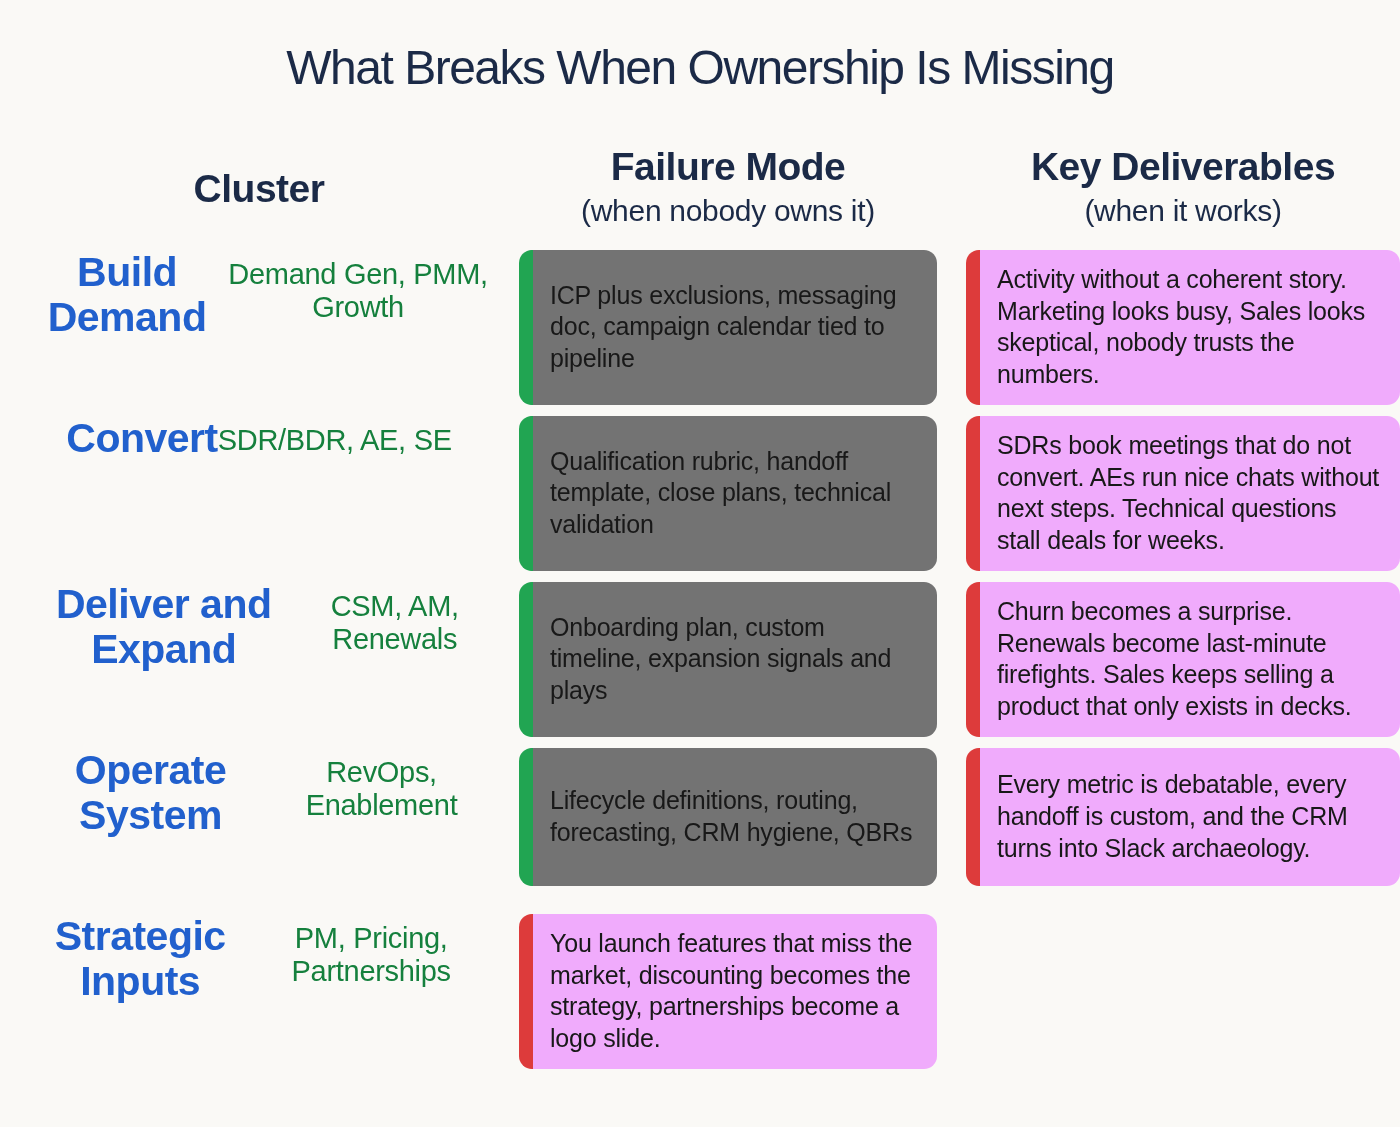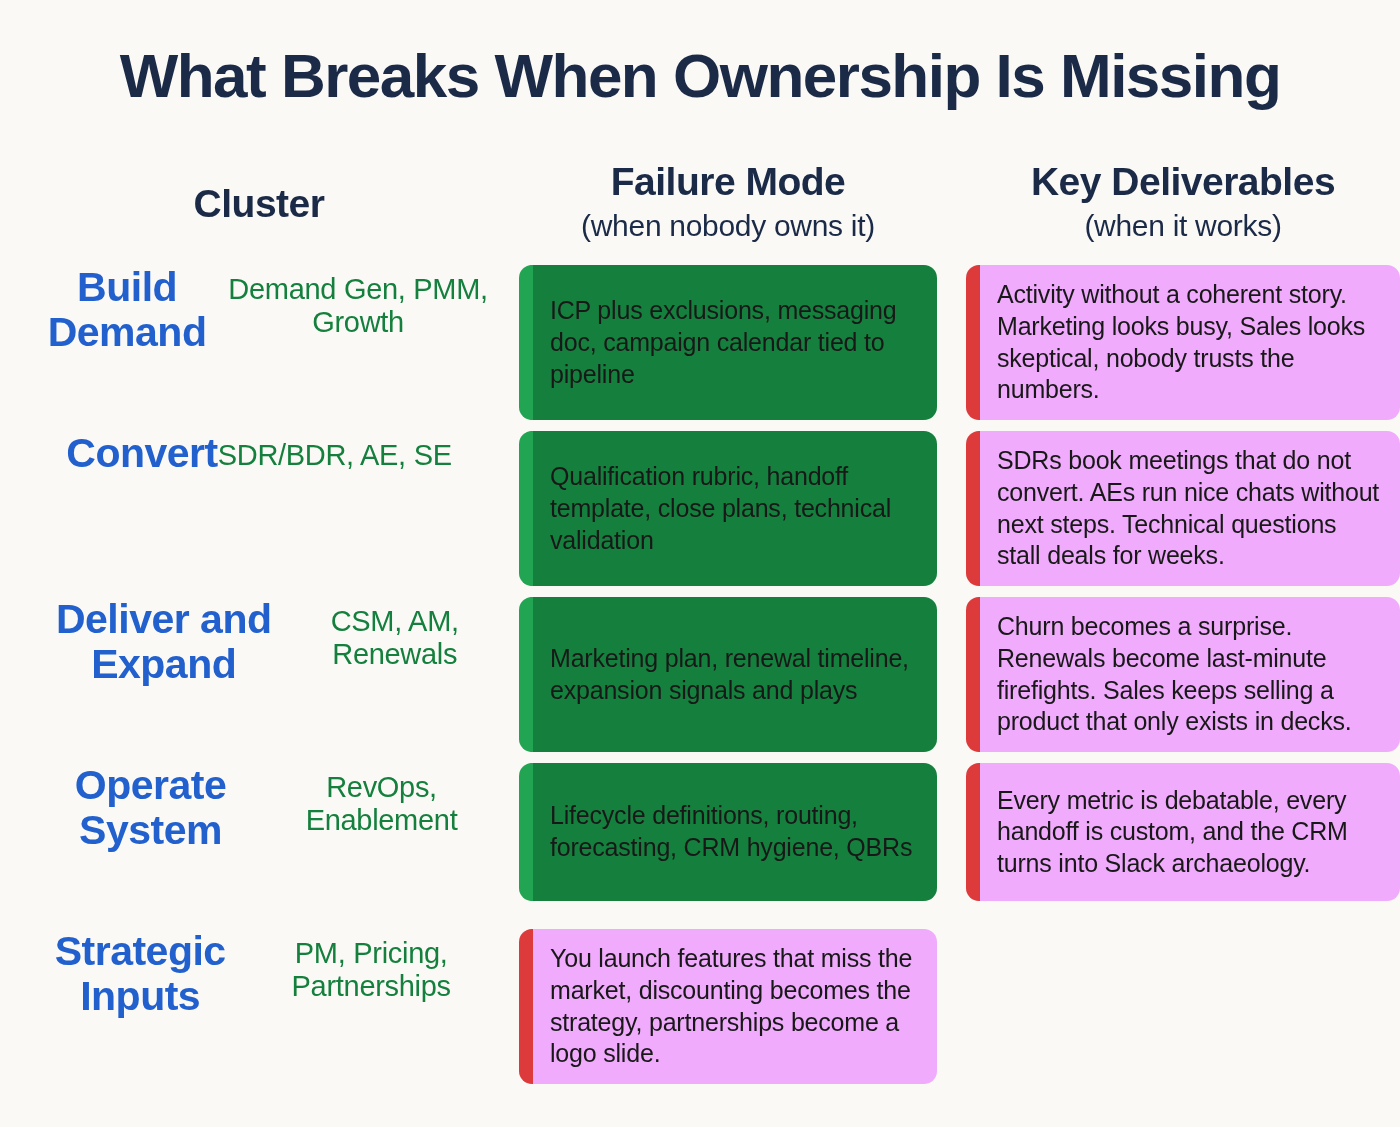--- a/index.html
+++ b/index.html
@@ -8,22 +8,22 @@
     position: relative;
     width: 1400px;
     height: 1127px;
     background: #faf9f6;
     font-family: "Liberation Sans", sans-serif;
     overflow: hidden;
   }
   .title {
     padding-top: 42px;
     text-align: center;
-    font-size: 62px;
-    font-weight: 700;
+    font-size: 48px;
+    font-weight: 400;
     letter-spacing: -1.5px;
     color: #1b2a47;
     line-height: 1.1;
   }
   .grid {
     display: grid;
     grid-template-columns: 462px 418px 434px;
     column-gap: 29px;
     padding: 0 23px 0 28px;
   }
@@ -70,21 +70,21 @@
     padding: 14px 18px 14px 17px;
   }
   .box p {
     font-size: 25px;
     font-weight: 500;
     color: #181818;
     line-height: 1.27;
     letter-spacing: -0.2px;
   }
   .box.green {
-    background: #15803d;
+    background: #737373;
     border-left: 14px solid #21a552;
   }
   .box.red {
     background: #f0abfc;
     border-left: 14px solid #dd3b3b;
   }
 </style>
 </head>
 <body>
 
@@ -131,21 +131,21 @@
       <p>SDRs book meetings that do not convert. AEs run nice chats without next steps. Technical questions stall deals for weeks.</p>
     </div>
   </div>
 
   <div class="grid row">
     <div class="cluster-cell">
       <div class="cluster-name">Deliver and Expand</div>
       <div class="cluster-roles">CSM, AM, Renewals</div>
     </div>
     <div class="box green">
-      <p>Marketing plan, renewal timeline, expansion signals and plays</p>
+      <p>Onboarding plan, custom timeline, expansion signals and plays</p>
     </div>
     <div class="box red">
       <p>Churn becomes a surprise. Renewals become last-minute firefights. Sales keeps selling a product that only exists in decks.</p>
     </div>
   </div>
 
   <div class="grid row">
     <div class="cluster-cell">
       <div class="cluster-name">Operate System</div>
       <div class="cluster-roles">RevOps, Enablement</div>

